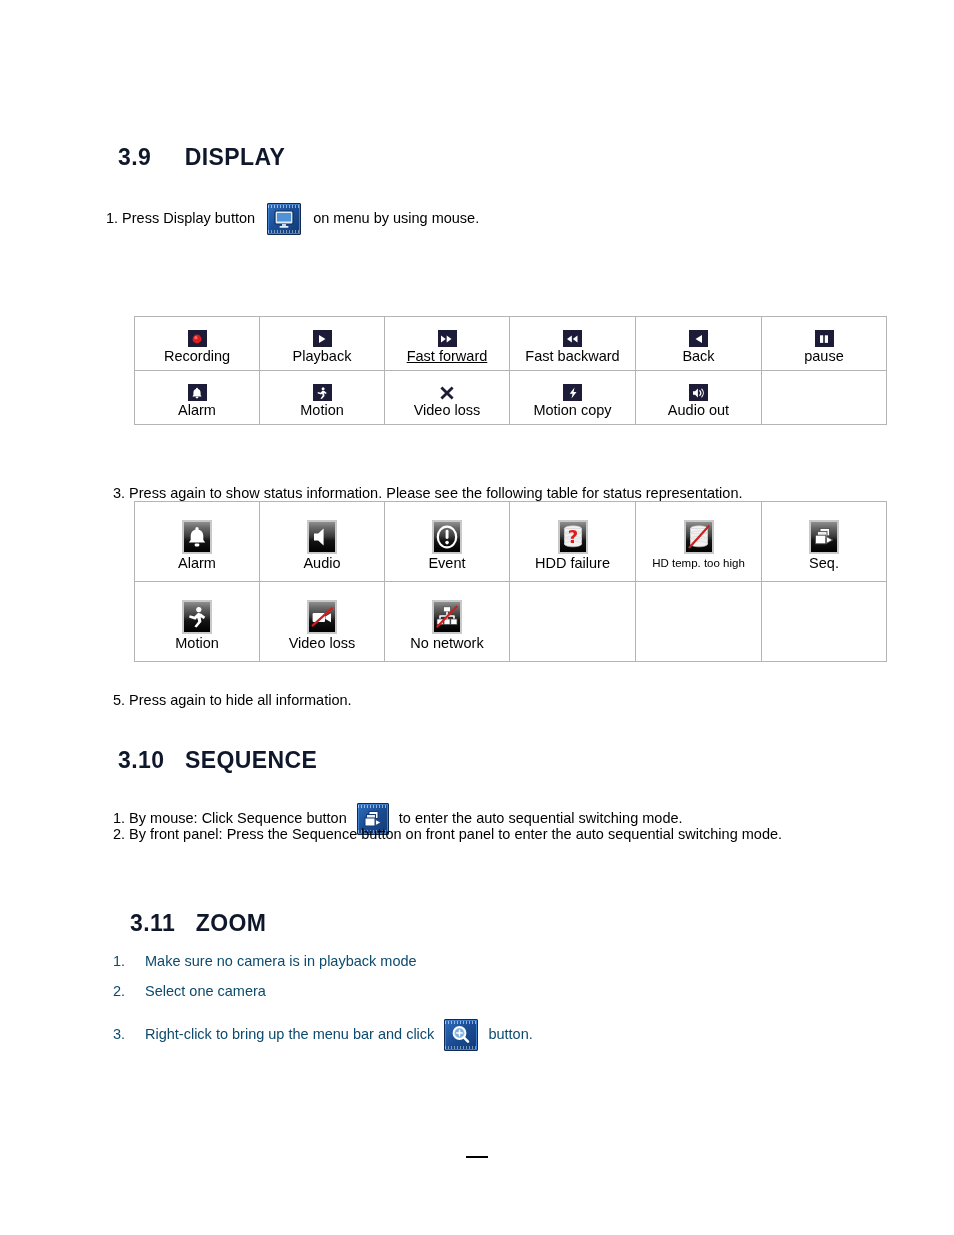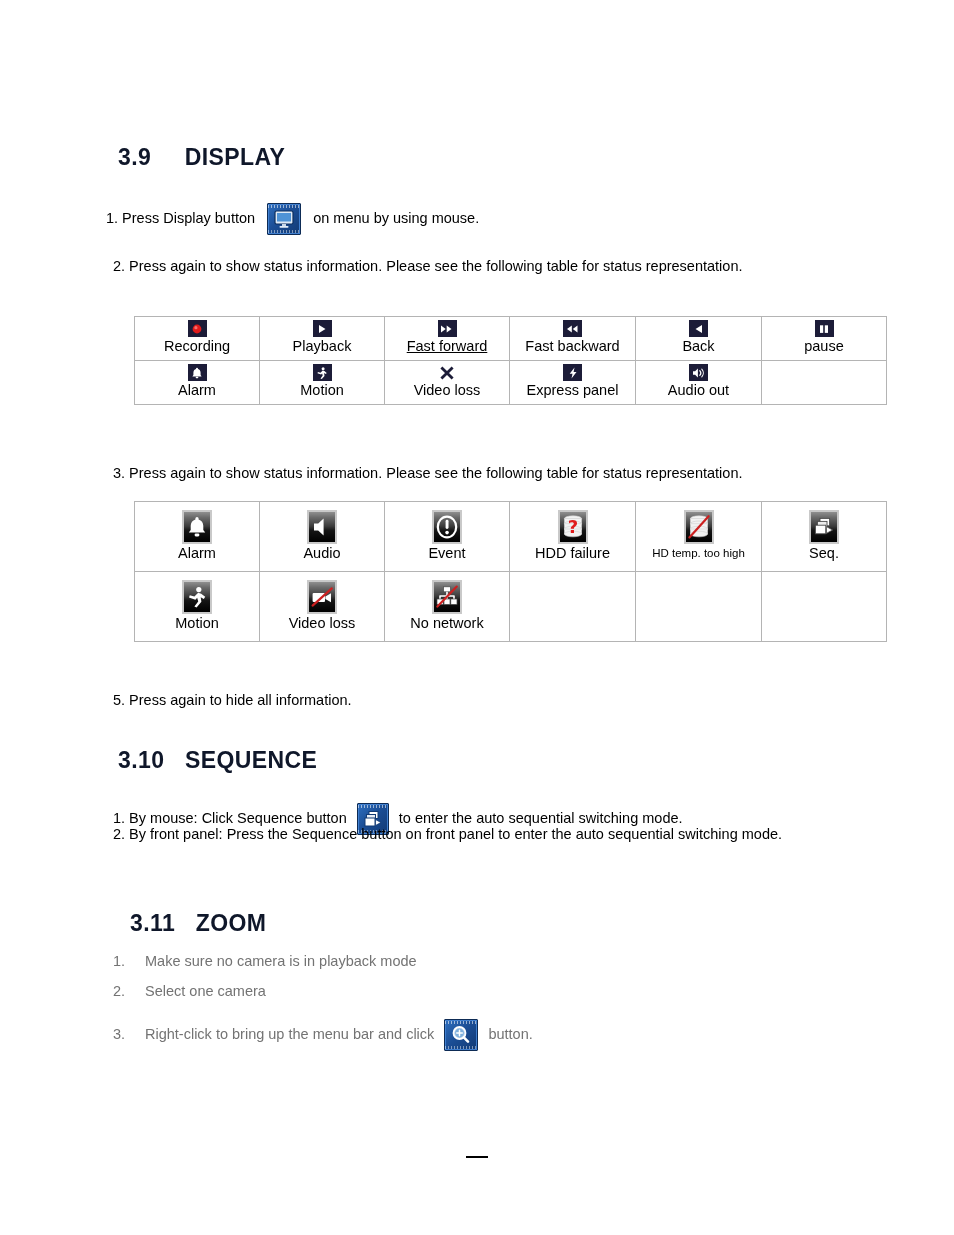--- a/index.html
+++ b/index.html
@@ -40,21 +40,21 @@
     font-size: 14.5px;
     line-height: 19px;
     color: #000;
     white-space: nowrap;
   }
 
   
   .numlist {
     position: absolute;
     font-size: 14.5px;
-    color: #737373;
+    color: #0c4a6e;
   }
   .numlist .li {
     position: relative;
     white-space: nowrap;
   }
   .numlist .li .marker {
     display: inline-block;
     width: 32px;
   }
 
@@ -99,21 +99,21 @@
   
   table.status-table {
     position: absolute;
     border-collapse: collapse;
     table-layout: fixed;
   }
   table.status-table td {
     border: 1px solid #b4b4b4;
     text-align: center;
     vertical-align: middle;
-    padding: 3px 2px 5px 2px;
+    padding: 13px 2px 5px 2px;
   }
   .cell-inner {
     display: flex;
     flex-direction: column;
     align-items: center;
     justify-content: center;
   }
   .cell-label {
     font-size: 14.5px;
     line-height: 17px;
@@ -181,21 +181,20 @@
       <svg width="22" height="20" viewBox="0 0 22 20" aria-hidden="true">
         <rect x="2" y="2" width="18" height="13" rx="1.5" fill="#dfeaf6" stroke="#0e2f5e" stroke-width="1.2"></rect>
         <rect x="4" y="4" width="14" height="8.5" fill="#4f93d6"></rect>
         <rect x="9" y="15" width="4" height="2.5" fill="#c9d9ea"></rect>
         <rect x="6.5" y="17" width="9" height="1.8" rx="0.8" fill="#e4eef8"></rect>
       </svg>
     </span>
     <span>on menu by using mouse.</span>
   </div>
 
-  <div class="para" style="left:113px; top:257px;">2. Press again to show status information. Please see the following table for status representation.</div>
 
   <table class="status-table" id="table1" style="left:134px; top:316px; width:752px;">
     <colgroup>
       <col style="width:125px">
         <col style="width:125px">
         <col style="width:125px">
       <col style="width:126px">
         <col style="width:126px">
         <col style="width:125px">
     </colgroup>
@@ -299,41 +298,41 @@
               <span class="cell-label">Video loss</span>
             </div>
           </td>
           <td style="height: 34px;">
             <div class="cell-inner">
               <span class="ic-navy">
                 <svg width="11" height="13" viewBox="0 0 11 13">
                   <path d="M7 1 L2.2 7.2 H5 L4 12 L9 5.6 H6.1 Z" fill="#ffffff"></path>
                 </svg>
               </span>
-              <span class="cell-label">Express panel</span>
+              <span class="cell-label">Motion copy</span>
             </div>
           </td>
           <td style="height: 34px;">
             <div class="cell-inner">
               <span class="ic-navy">
                 <svg width="15" height="12" viewBox="0 0 15 12">
                   <path d="M1.5 4.2 H3.6 L6.4 1.6 V10.4 L3.6 7.8 H1.5 Z" fill="#ffffff"></path>
                   <path d="M8.3 3.6 a3.6 3.6 0 0 1 0 4.8" stroke="#ffffff" stroke-width="1.2" fill="none" stroke-linecap="round"></path>
                   <path d="M10.3 2.2 a5.6 5.6 0 0 1 0 7.6" stroke="#ffffff" stroke-width="1.1" fill="none" stroke-linecap="round"></path>
                 </svg>
               </span>
               <span class="cell-label">Audio out</span>
             </div>
           </td>
           <td style="height: 34px;"></td>
         </tr>
       </tbody>
   </table>
 
-  <div class="para" style="left:113px; top:464px;">3. Press again to show status information. Please see the following table for status representation.</div>
+  <div class="para" style="left:113px; top:484px;">3. Press again to show status information. Please see the following table for status representation.</div>
 
   <table class="status-table" id="table2" style="left:134px; top:501px; width:752px;">
     <colgroup>
       <col style="width:125px">
         <col style="width:125px">
         <col style="width:125px">
       <col style="width:126px">
         <col style="width:126px">
         <col style="width:125px">
     </colgroup>

